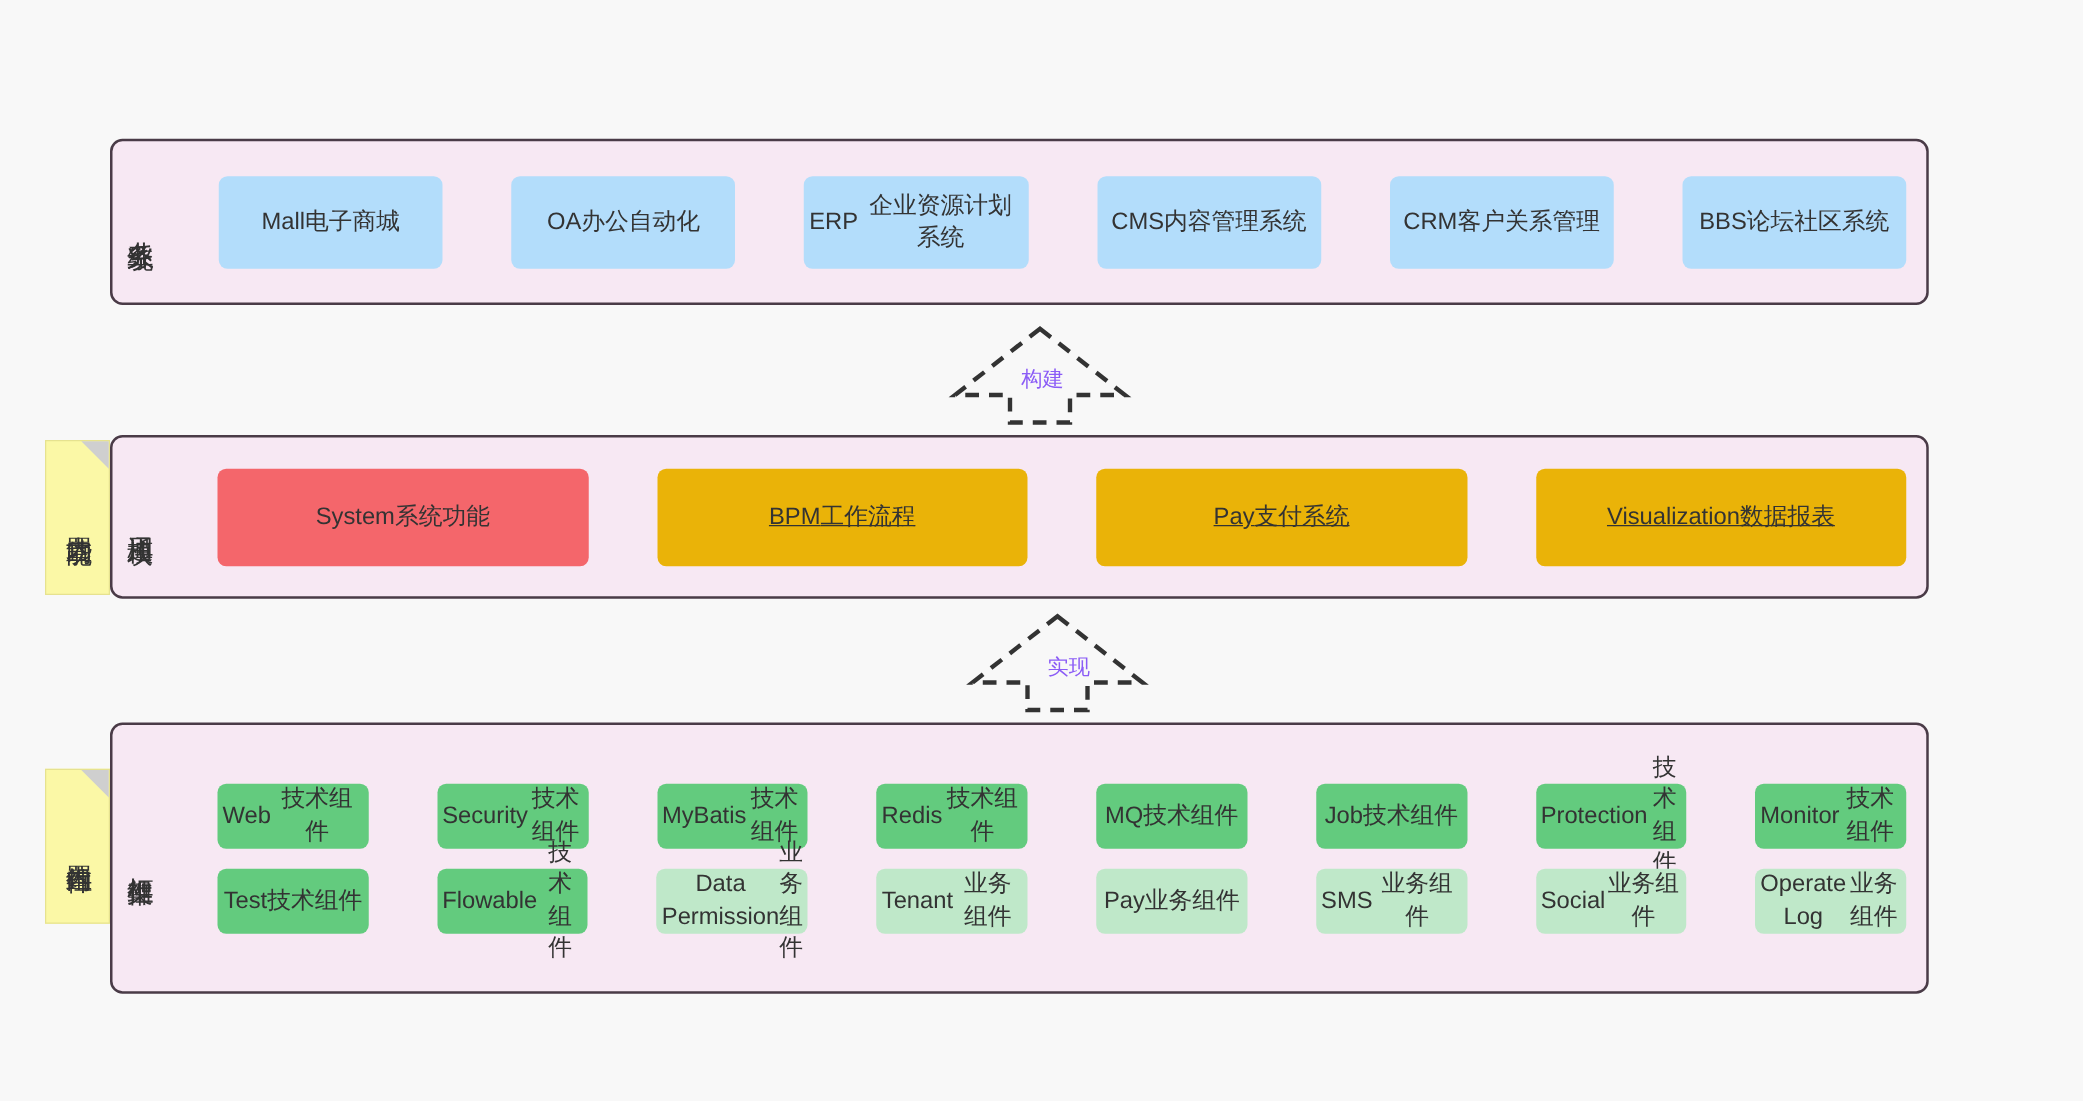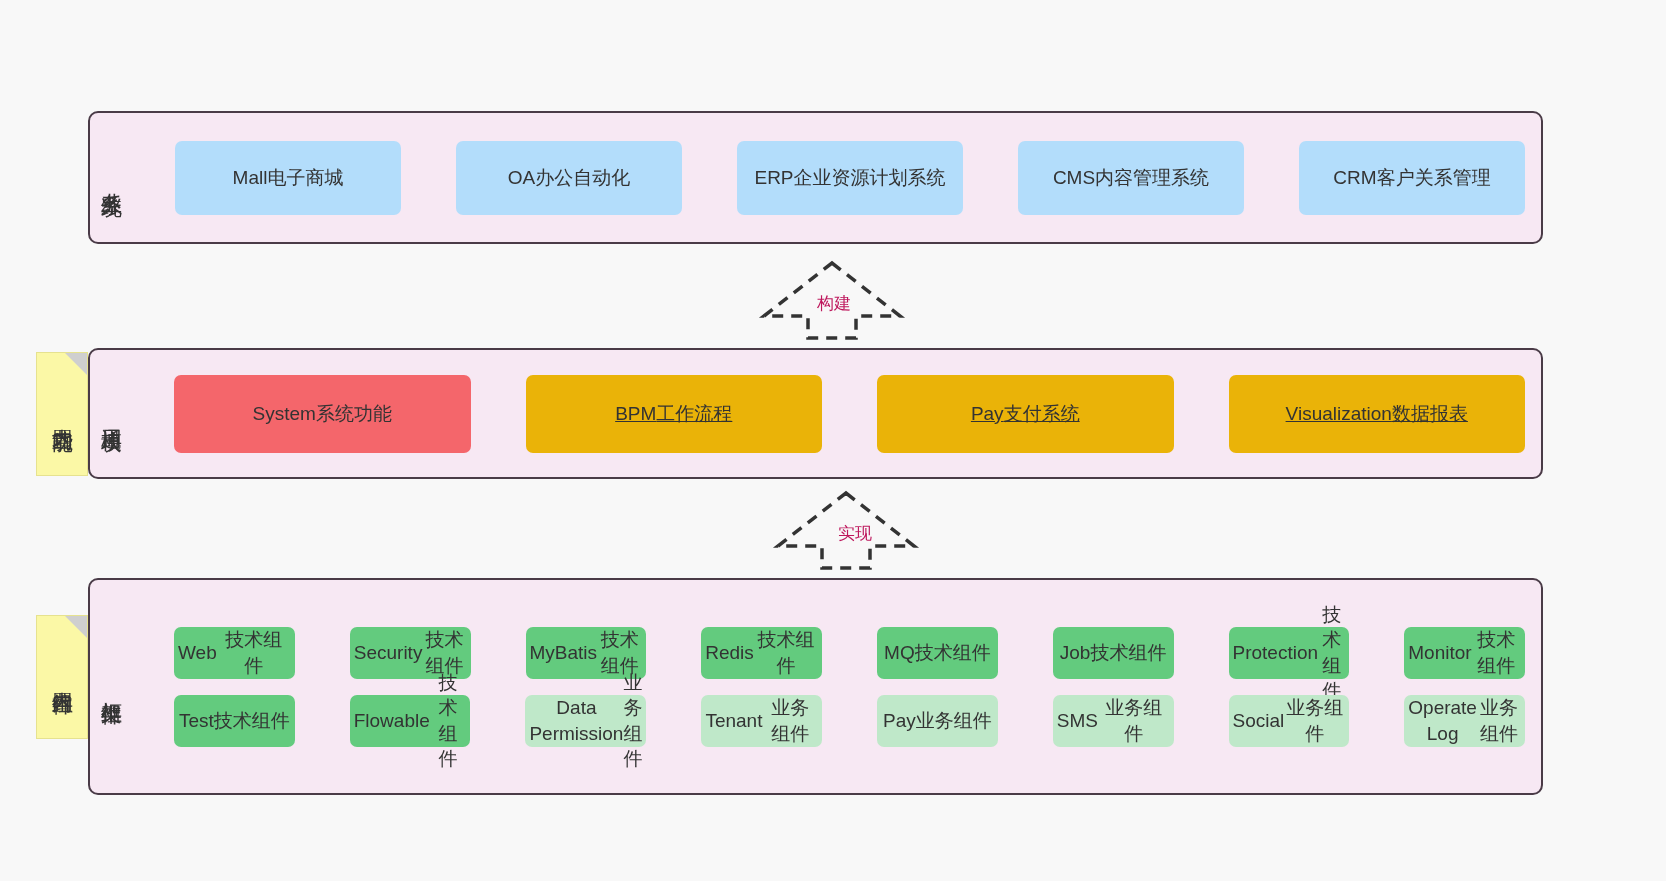--- a/index.html
+++ b/index.html
@@ -132,21 +132,21 @@
   #note-component { left: 36px; top: 615px; width: 52px; height: 124px; }
 
   
   .arrow {
     position: absolute;
     pointer-events: none;
   }
   .arrow-label {
     position: absolute;
     font-size: 17px;
-    color: #be185d;
+    color: #8b5cf6;
     background: transparent;
     user-select: none;
     white-space: nowrap;
   }
   #arrow-build  { left: 757px; top: 258px; width: 150px; height: 85px; }
   #arrow-impl   { left: 771px; top: 488px; width: 150px; height: 85px; }
   #arrow-build-label { left: 817px; top: 292px; }
   #arrow-impl-label  { left: 838px; top: 522px; }
 </style>
 </head>
@@ -171,20 +171,24 @@
           <span class="n-sub">企业资源计划系统</span>
         </div>
         <div class="node blue">
           <span class="n-title">CMS</span>
           <span class="n-sub">内容管理系统</span>
         </div>
         <div class="node blue">
           <span class="n-title">CRM</span>
           <span class="n-sub">客户关系管理</span>
         </div>
+        <div class="node blue">
+          <span class="n-title">BBS</span>
+          <span class="n-sub">论坛社区系统</span>
+        </div>
       </div>
     </div>
   </div>
 
   <svg class="arrow" id="arrow-build" viewBox="0 0 150 85">
     <path d="M 75 5 L 143 58 L 99 58 L 99 80 L 51 80 L 51 58 L 7 58 Z" fill="none" stroke="#333333" stroke-width="3.5" stroke-dasharray="11 8" stroke-linejoin="miter"></path>
   </svg>
   <div class="arrow-label" id="arrow-build-label">构建</div>
 
   <div class="layer" id="layer-common">

